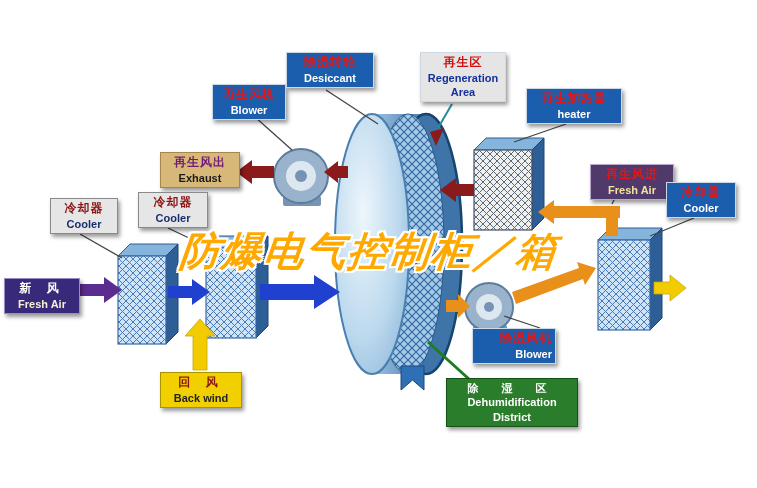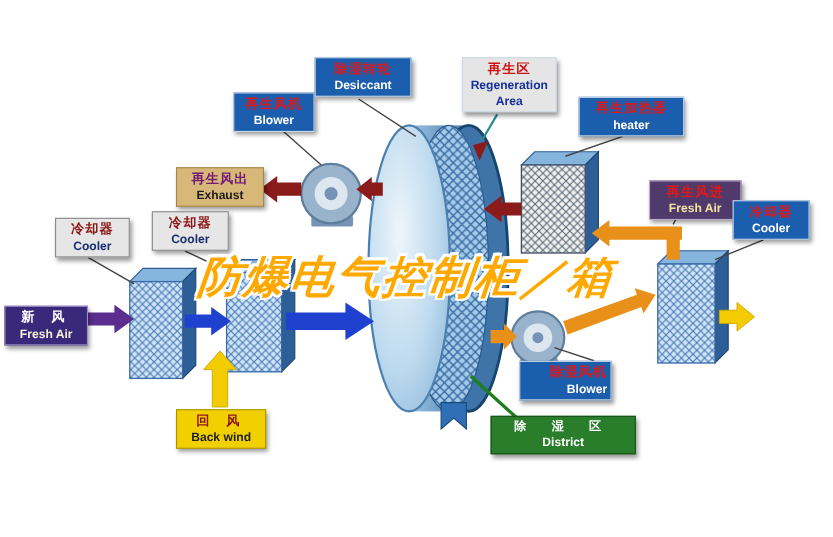--- a/index.html
+++ b/index.html
@@ -209,18 +209,19 @@
   </div>
 
 
   <div class="label blue lb-blower-dehum">
     <span class="zh">除湿风机</span>
     <span class="en">Blower</span>
   </div>
 
   <div class="label lb-dehum">
     <span class="zh">除 湿 区</span>
+    <span class="en">Dehumidification</span>
     <span class="en">District</span>
   </div>
 
   <div id="watermark">防爆电气控制柜／箱</div>
 
 </div>
 
 </body></html>

